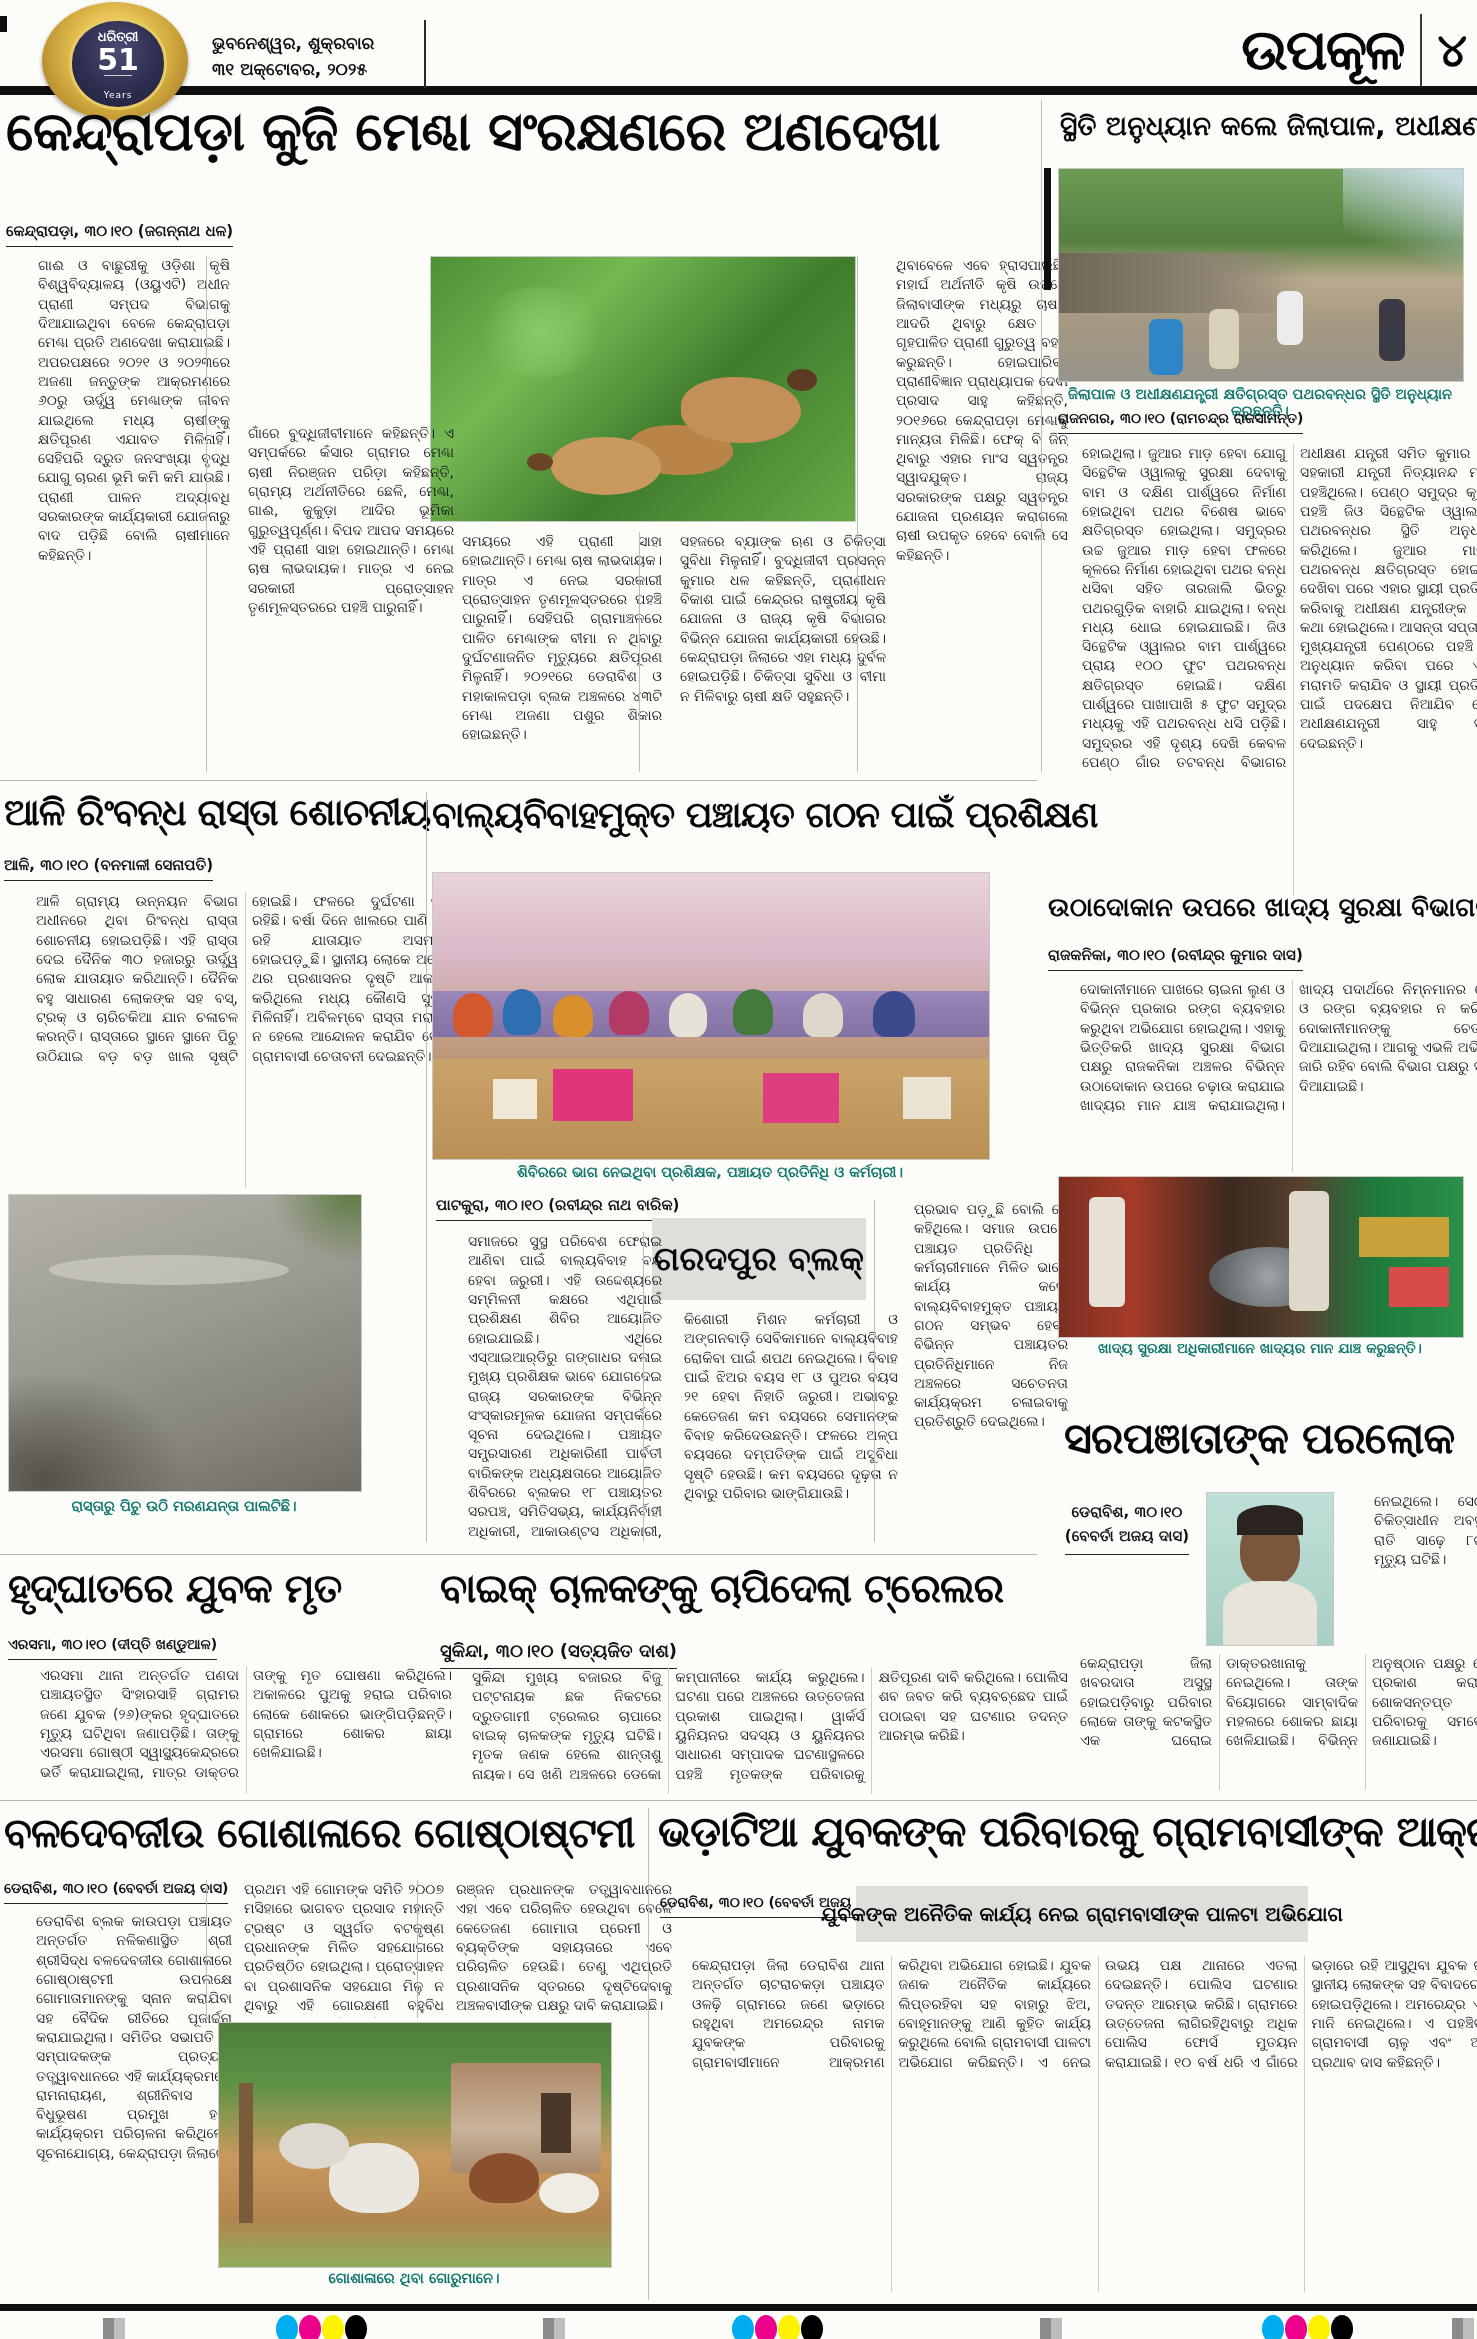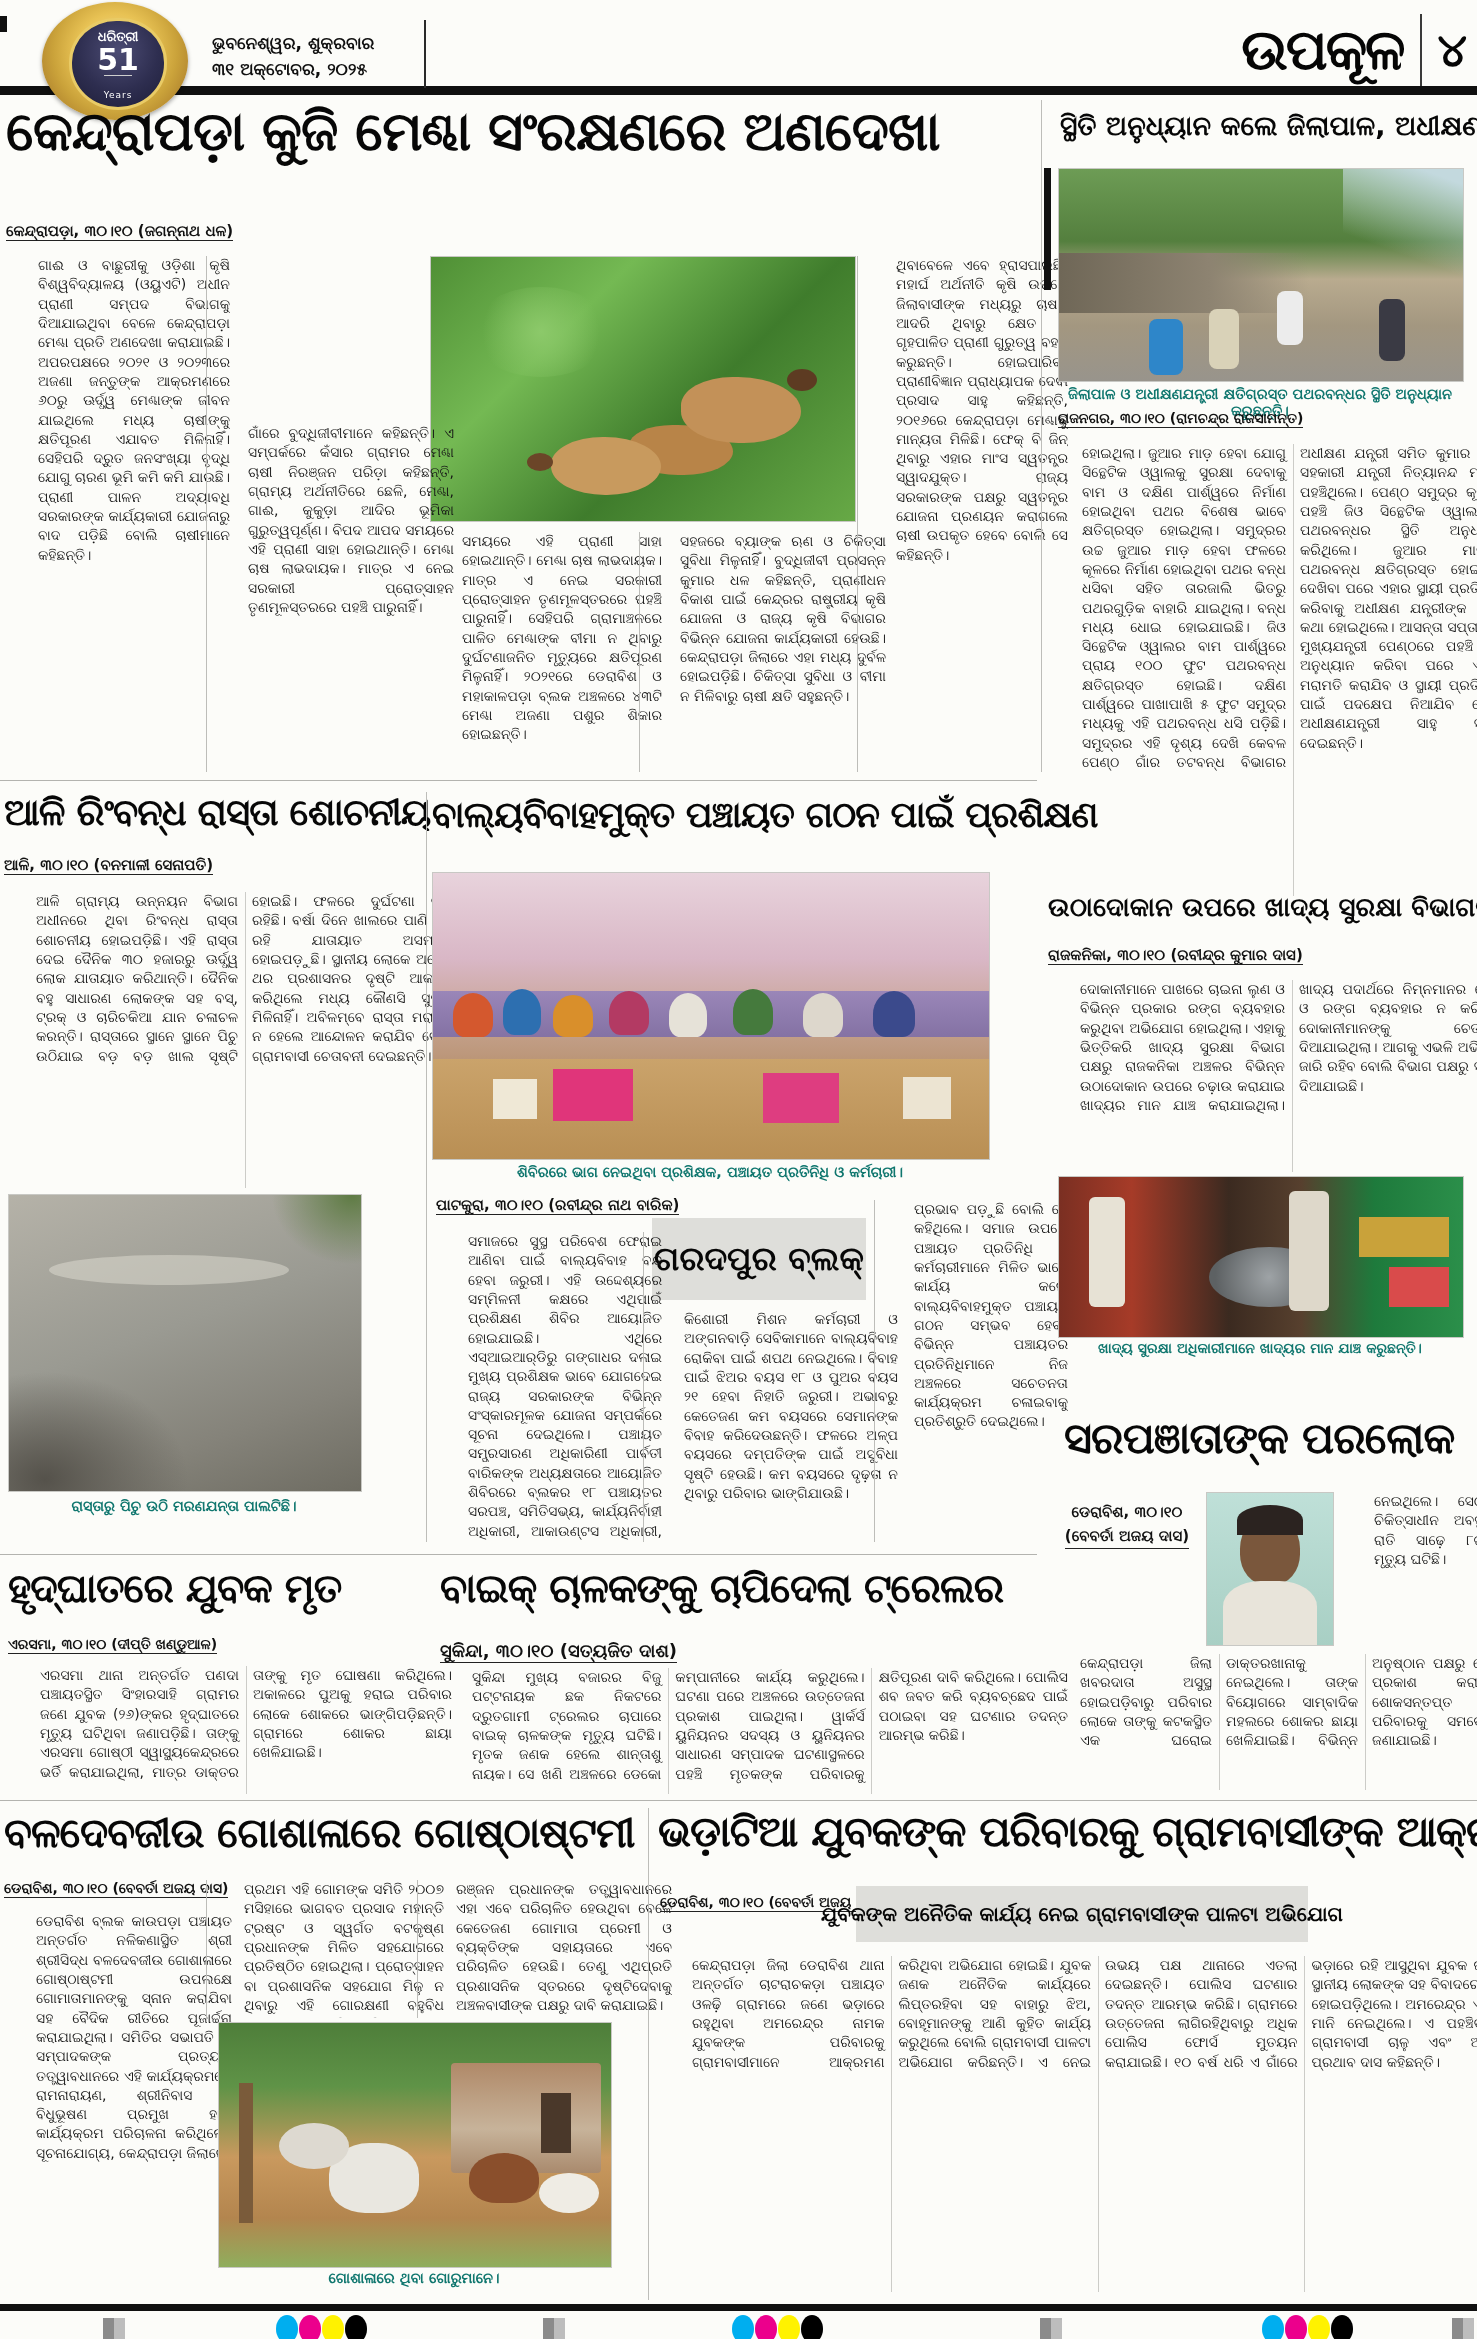--- a/index.html
+++ b/index.html
@@ -1,21 +1,21 @@
 <!DOCTYPE html>
 <html><head>
 <meta charset="utf-8">
 <style>
   html,body{margin:0;padding:0;background:#e9e9e6;}
   #page{position:relative;width:1477px;height:2339px;background:#fcfcf9;overflow:hidden;
         font-family:"DejaVu Sans",sans-serif;color:#141414;}
   .abs{position:absolute;}
   .hl{font-weight:800;color:#070707;line-height:1.04;letter-spacing:-1px;white-space:nowrap;}
   .by{font-weight:700;font-size:15px;color:#111;}
-  .by .u{display:inline-block;border-bottom:1.5px solid #222;padding-bottom:0;}
+  .by .u{display:inline-block;border-bottom:1.5px solid #222;padding-bottom:6px;}
   .t{font-size:14px;line-height:1.38;text-align:justify;color:#161616;overflow:hidden;margin-left:32px;}
   .cap{font-weight:600;font-size:14.5px;text-align:center;color:#0f766e;}
   .vr{position:absolute;width:1px;background:#bdbdb9;}
   .hrule{position:absolute;height:1px;background:#b3b3af;}
   .blackbar{background:#101010;}
   .photo{position:absolute;overflow:hidden;border:1px solid #c8c8c4;}
   .cols2{column-count:2;column-gap:14px;column-rule:1px solid #ccccc8;}
   .cols3{column-count:3;column-gap:14px;column-rule:1px solid #ccccc8;}
   .cols4{column-count:4;column-gap:14px;column-rule:1px solid #ccccc8;}
   

